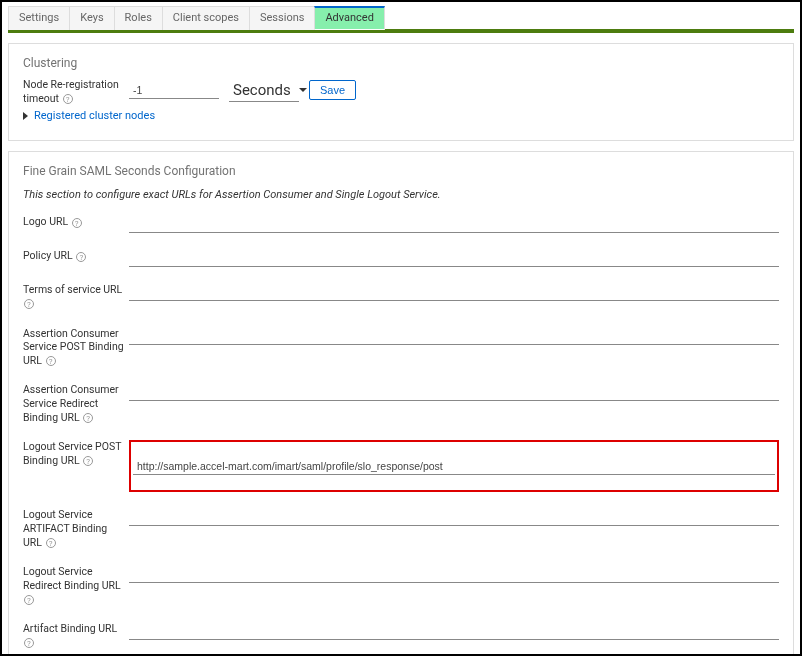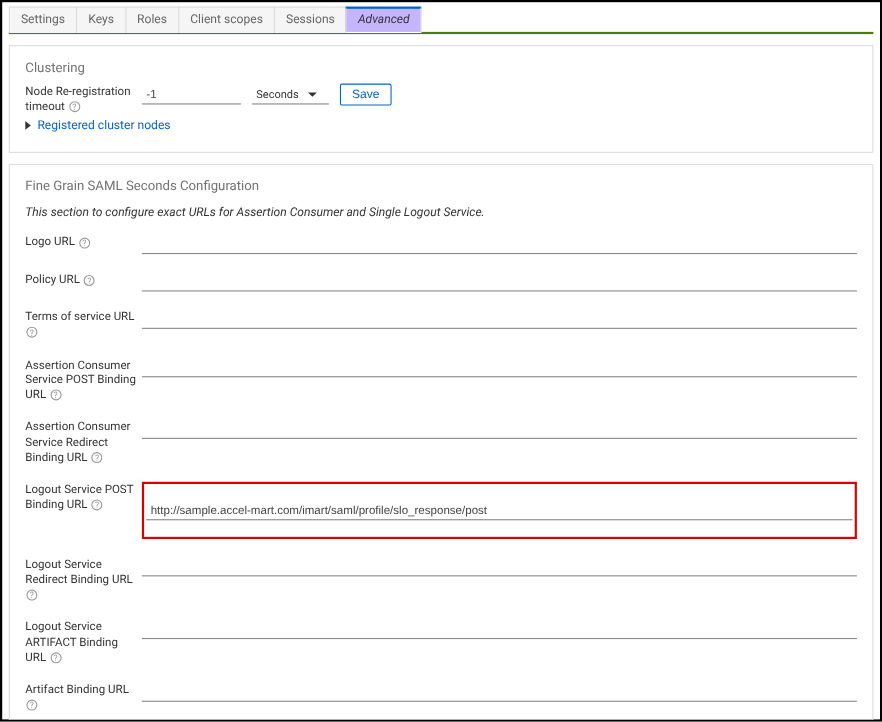--- a/index.html
+++ b/index.html
@@ -9,43 +9,42 @@
     font-size: 11px;
     color: #333;
     background: #fff;
     width: 802px;
     height: 656px;
     border: 2px solid #000;
   }
   .outer { padding: 4px 6px; }
   .tabs {
     display: flex;
-    border-bottom: 2px solid #4d7c0f;
+    border-bottom: 4px solid #4d7c0f;
     font-size: 11px;
     gap: 0;
   }
   .tab {
     padding: 4px 10px 5px 10px;
     color: #666;
     border: 1px solid #ddd;
     border-bottom: none;
     background: #f5f5f5;
     margin-right: -1px;
     margin-bottom: -1px;
     cursor: pointer;
   }
   .tab.active {
     color: #333;
-    background: #c4b5fd;
+    background: #86efac;
     border-top: 2px solid #0066cc;
     padding-top: 3px;
     position: relative;
     z-index: 2;
     border-bottom: 1px solid #fff;
-    font-style: italic;
   }
   .card {
     border: 1px solid #ddd;
     margin-top: 10px;
     padding: 12px 14px 18px 14px;
     background: #fff;
   }
   .section-title {
     font-weight: 400;
     font-size: 12px;
@@ -97,21 +96,21 @@
     border: none;
     border-bottom: 1px solid #888;
     outline: none;
     background: transparent;
     color: #444;
   }
   .text-input.short { width: 90px; flex: 0 0 90px; }
   .select-wrap {
     border-bottom: 1px solid #888;
     padding: 3px 4px 2px 4px;
-    font-size: 10px;
+    font-size: 15px;
     color: #333;
     display: inline-flex;
     align-items: center;
     gap: 8px;
     width: 70px;
     flex: 0 0 70px;
     justify-content: flex-start;
   }
   .caret-down {
     display: inline-block;
@@ -251,31 +250,31 @@
       </div>
       <div class="input-col">
         <div class="highlight-box" style="flex:1">
           <input class="text-input" value="http://sample.accel-mart.com/imart/saml/profile/slo_response/post" style="">
         </div>
       </div>
     </div>
 
     <div class="form-row">
       <div class="label-col">
+        <span>Logout Service ARTIFACT Binding URL</span>
+        <span class="help-icon">?</span>
+      </div>
+      <div class="input-col">
+          <input class="text-input" value="" style="">
+        </div>
+    </div>
+
+    <div class="form-row">
+      <div class="label-col">
         <span>Logout Service Redirect Binding URL</span>
-        <span class="help-icon">?</span>
-      </div>
-      <div class="input-col">
-          <input class="text-input" value="" style="">
-        </div>
-    </div>
-
-    <div class="form-row">
-      <div class="label-col">
-        <span>Logout Service ARTIFACT Binding URL</span>
         <span class="help-icon">?</span>
       </div>
       <div class="input-col">
           <input class="text-input" value="" style="">
         </div>
     </div>
 
     <div class="form-row">
       <div class="label-col">
         <span>Artifact Binding URL</span>

